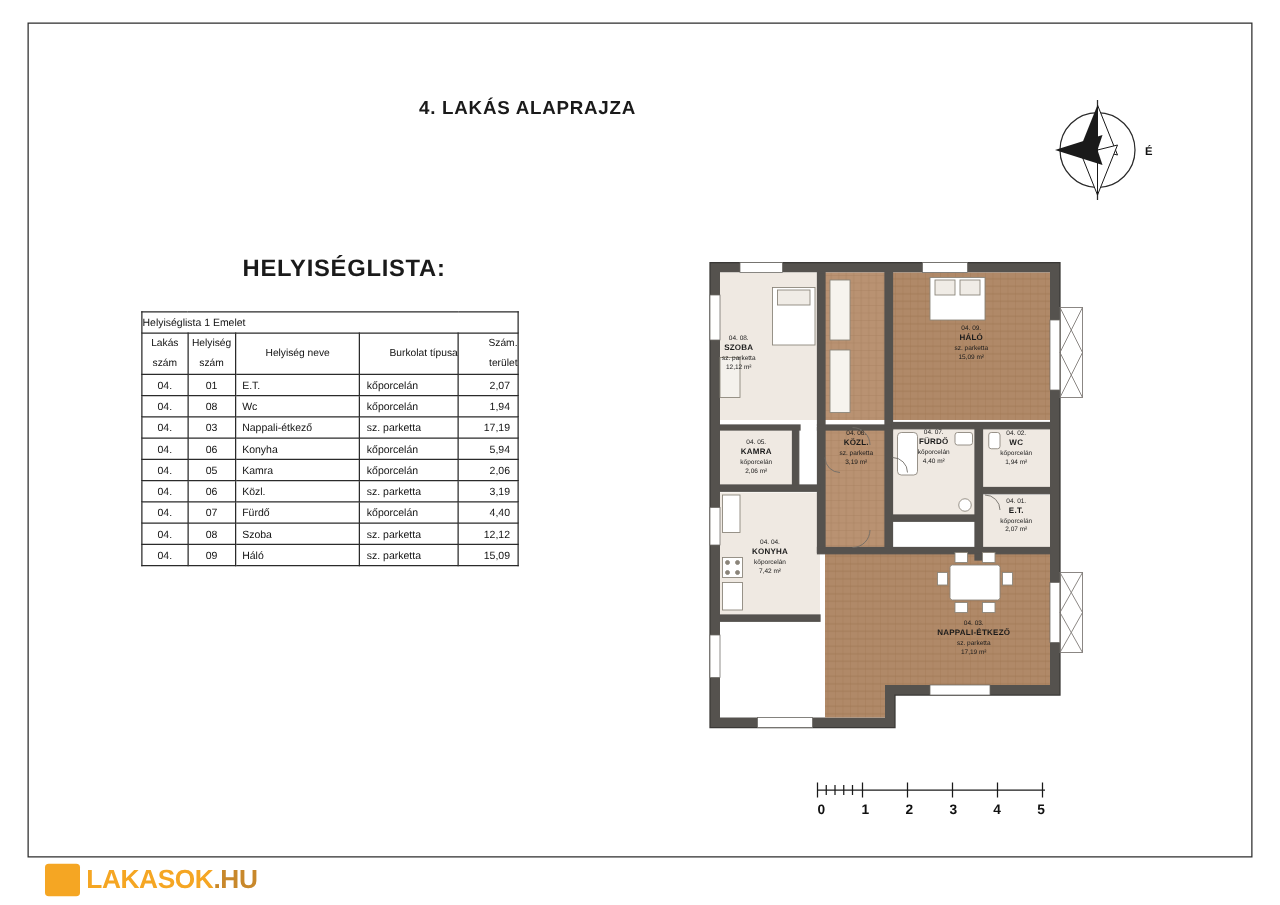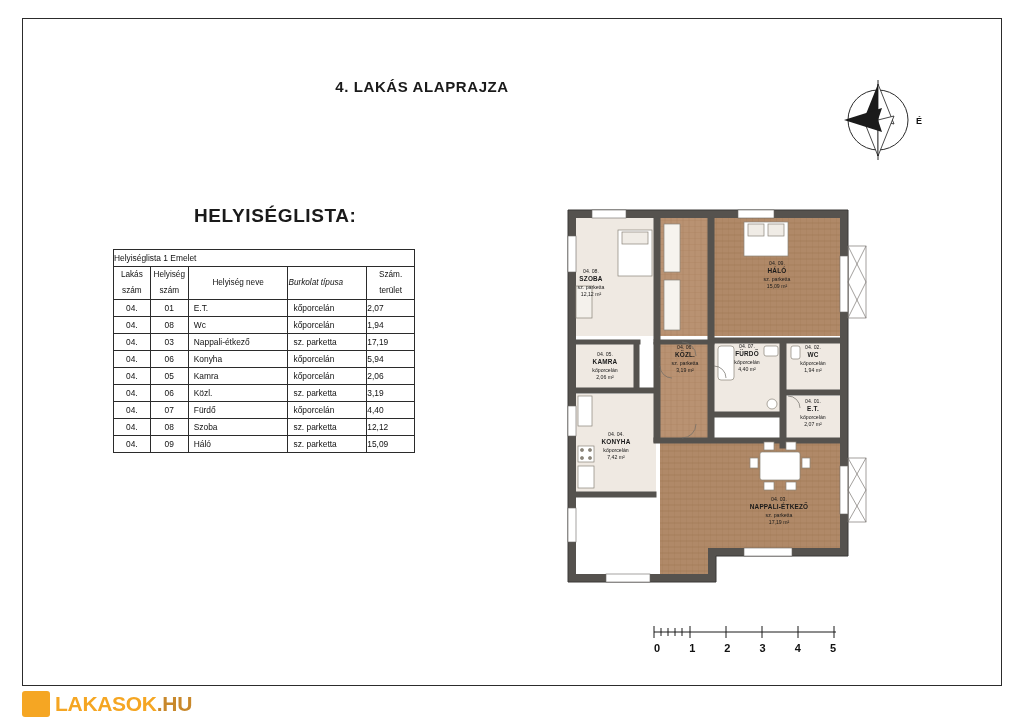--- a/index.html
+++ b/index.html
@@ -77,21 +77,21 @@
     vertical-align: middle;
     font-size: 8.2px;
     line-height: 10px;
     height: 24px;
     padding: 1px 2px;
   }
   .c-lakas  { width: 38px; text-align: center; margin-left: 17px; }
   .c-hely   { width: 38px; text-align: center; }
   .c-nev    { width: 104px; text-align: left; padding-left: 5px !important; }
   .c-burk   { width: 78px; text-align: left; padding-left: 5px !important; }
-  .c-ter    { width: 44px; text-align: left; padding-right: 6px !important; }
+  .c-ter    { width: 44px; text-align: right; padding-right: 6px !important; }
   .sum-row td {
     border: none;
     height: 18px;
     line-height: 18px;
   }
   .sum-row td.sum-val {
     border: none;
     text-align: right;
     padding-right: 4px;
     font-weight: bold;
@@ -147,21 +147,21 @@
     white-space: nowrap;
   }
   .room-label .num { font-size: 5.2px; }
   .room-label .nm { font-weight: bold; font-size: 6.4px; letter-spacing: 0.2px;}
   .room-label .fl { font-size: 5.2px; }
   .room-label .ar { font-size: 5.2px; }
 
   
   .watermark {
     position: absolute;
-    left: 22px; top: 690px;
+    left: 36px; top: 690px;
     height: 28px;
     display: flex;
     align-items: center;
   }
   .wm-box {
     width: 28px; height: 26px;
     background: #f5a623;
     border-radius: 3px;
   }
   .wm-text {
@@ -193,22 +193,22 @@
         <tr class="hdr">
           <td class="c-lakas">
             <span>Lakás</span><br>
             <span>szám</span>
           </td>
           <td class="c-hely">
             <span>Helyiség</span><br>
             <span>szám</span>
           </td>
           <td class="c-nev" style="text-align:center;padding-left:0 !important;">Helyiség neve</td>
-          <td class="c-burk" style="text-align:left;padding-left:0 !important;font-style:italic;">Burkolat típusa</td>
-          <td class="c-ter" style="text-align:center;padding-right:0 !important;margin-top:10px;">
+          <td class="c-burk" style="text-align:right;padding-left:0 !important;">Burkolat típusa</td>
+          <td class="c-ter" style="text-align:right;padding-right:0 !important;margin-top:10px;">
             <span>Szám.</span><br>
             <span>terület</span>
           </td>
         </tr>
 
         <tr>
           <td class="c-lakas">04.</td>
           <td class="c-hely">01</td>
           <td class="c-nev">E.T.</td>
           <td class="c-burk">kőporcelán</td>

